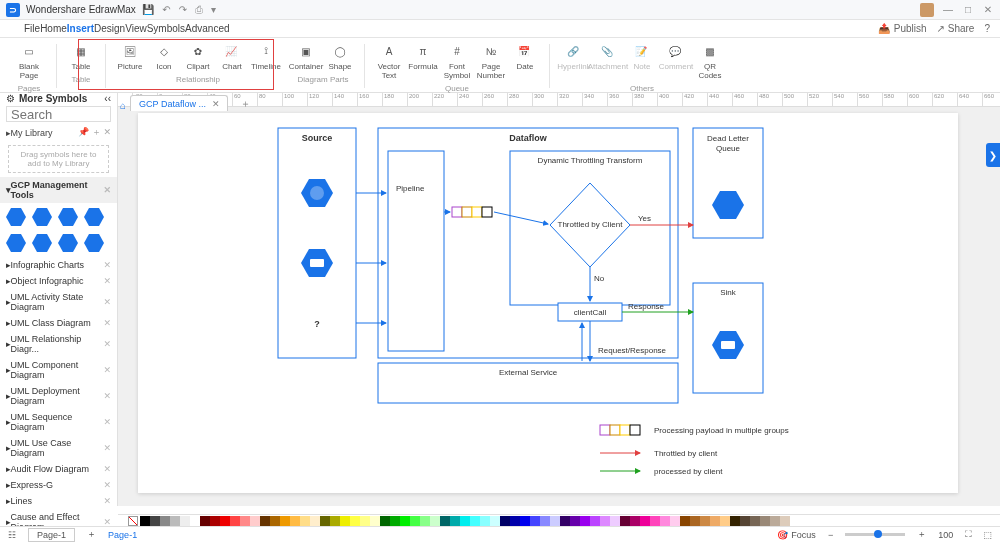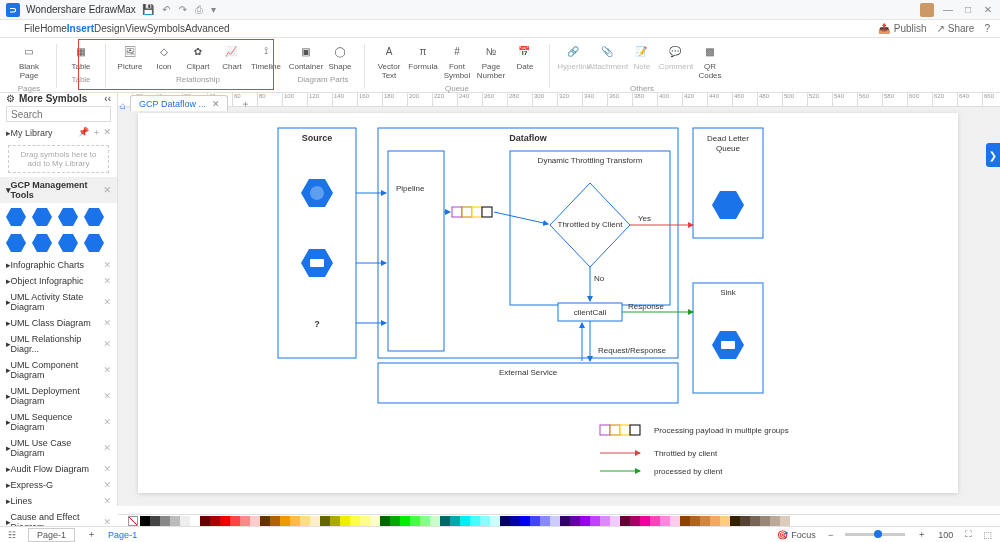--- a/index.html
+++ b/index.html
@@ -30,21 +30,21 @@
 .filetab { height: 16px; background: #fff; border: 1px solid #ccc; border-bottom: none; padding: 0 8px; display: flex; align-items:center; gap:6px; font-size: 9px; color: #1a73e8; border-radius: 3px 3px 0 0;}
 .filetab .close { color:#888; }
 .filetab-plus { margin-left: 8px; color: #888; cursor: pointer; }
 
 .main { display: flex; height: 413px; }
 
 .leftpanel { width: 118px; background: #fff; border-right: 1px solid #e0e0e0; display: flex; flex-direction: column; }
 .lp-header { height: 18px; display: flex; align-items:center; padding: 0 6px; font-size: 10px; gap:4px;}
 .lp-header .sp { margin-left:auto; }
 .lp-search { height: 20px; padding: 2px 6px; }
-.lp-search input { width: 100%; height: 16px; border: 1px solid #ddd; padding: 0 4px; font-size: 10px; }
+.lp-search input { width: 100%; height: 16px; border: 1px solid #ddd; padding: 0 4px; font-size: 13px; }
 .lp-section { padding: 2px 6px; font-size: 9px; color: #444; display:flex; align-items:center; }
 .lp-section .x { margin-left: auto; color:#aaa; }
 .lp-drag { margin: 4px 8px; height: 48px; border: 1px dashed #ccc; display:flex; align-items:center; justify-content:center; text-align:center; color:#aaa; font-size:8px; padding:4px;}
 .lp-cat { padding: 3px 6px; font-size: 9px; color: #333; display:flex; align-items:center; cursor:pointer; }
 .lp-cat .x { margin-left:auto; color:#bbb; }
 .lp-cat.header { background: #f0f0f0; font-weight:600; }
 .lp-shapes { padding: 4px 6px; display:flex; flex-wrap:wrap; gap:6px; }
 .lp-shape { width:20px; height:20px; background:#1a73e8; border-radius:3px; }
 .lp-shape.hex { clip-path: polygon(25% 5%, 75% 5%, 100% 50%, 75% 95%, 25% 95%, 0 50%); }
 

